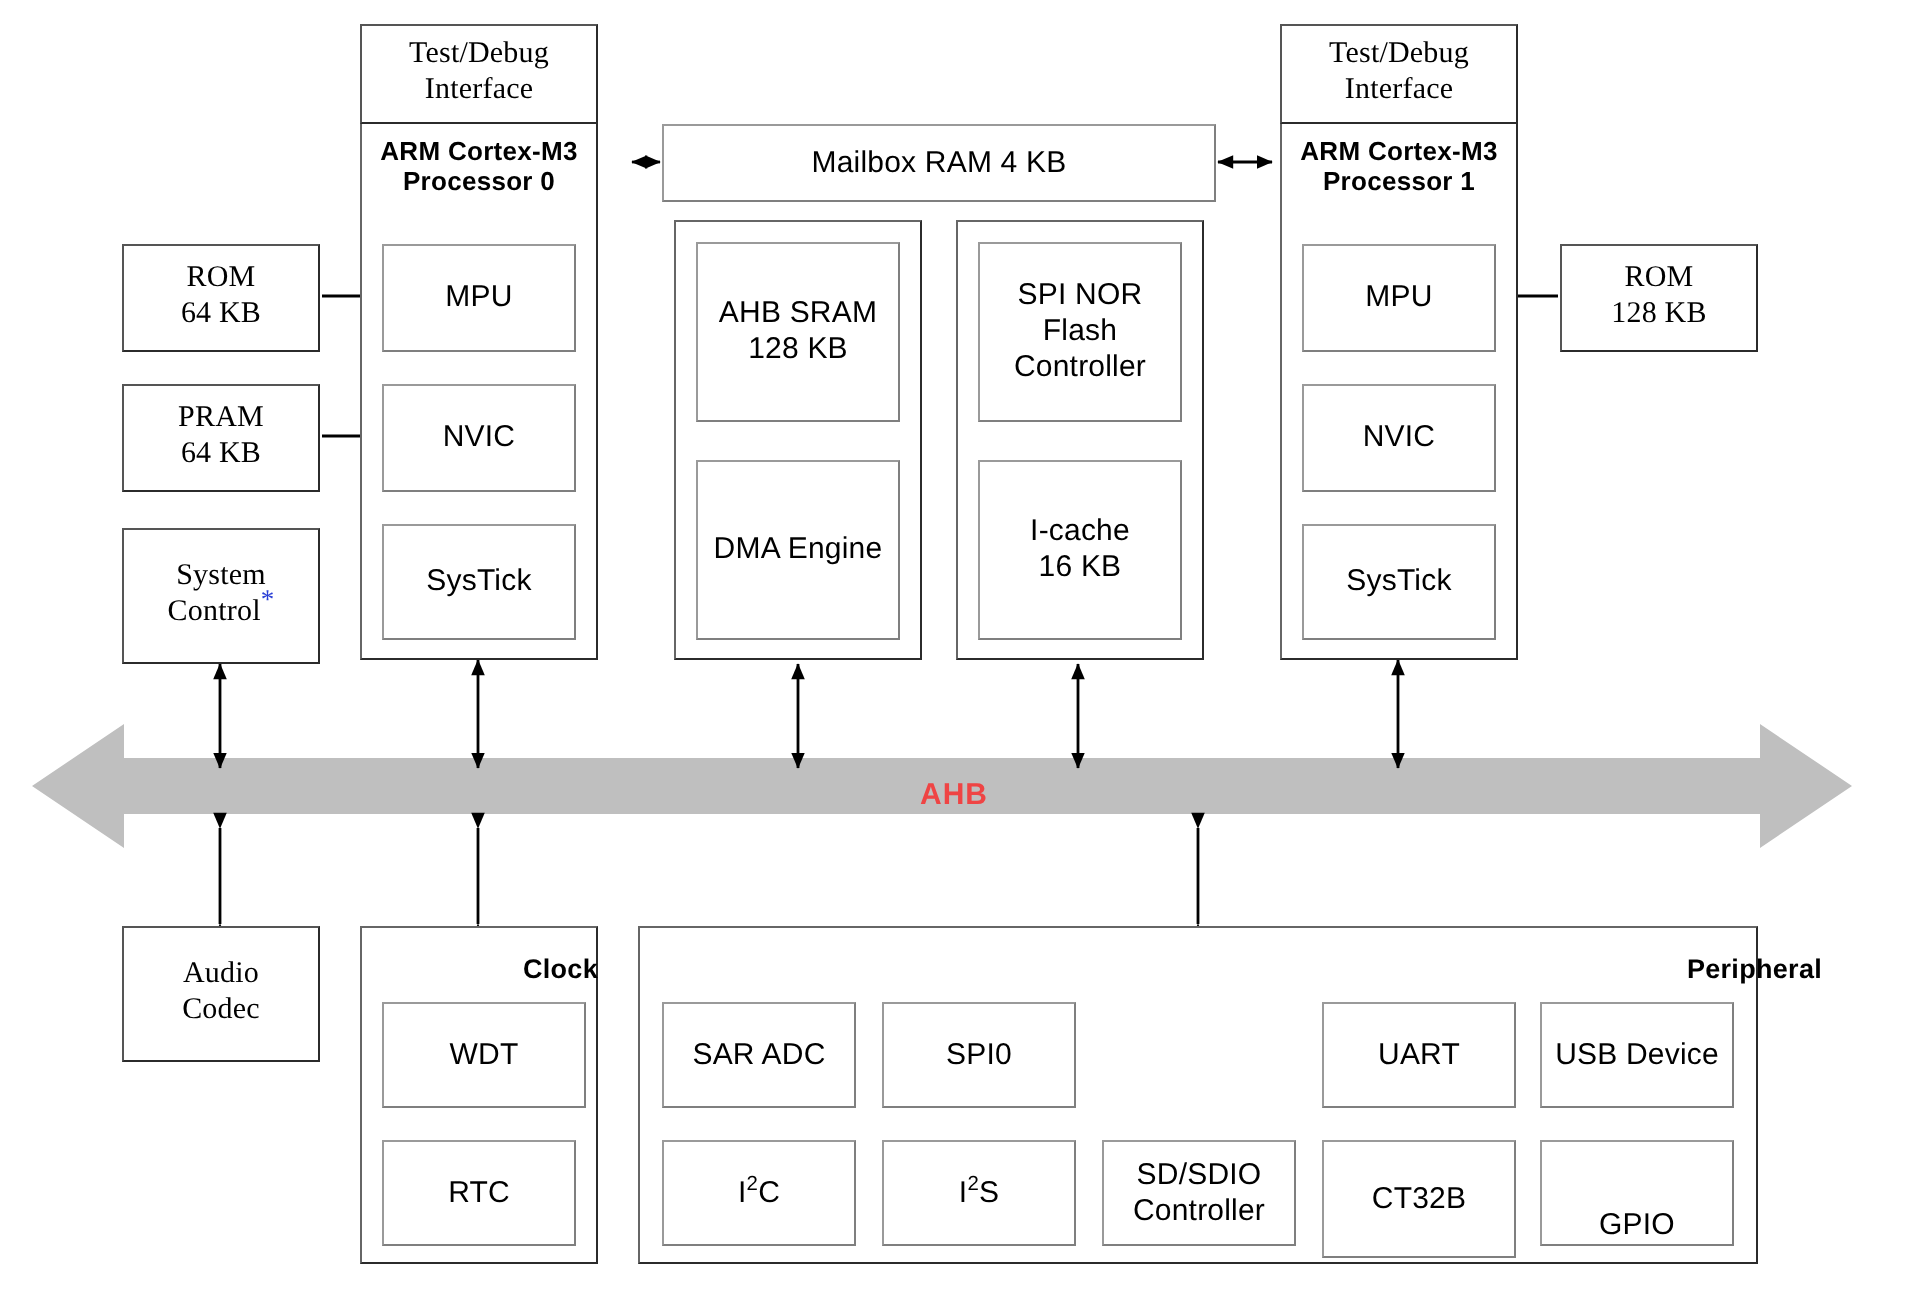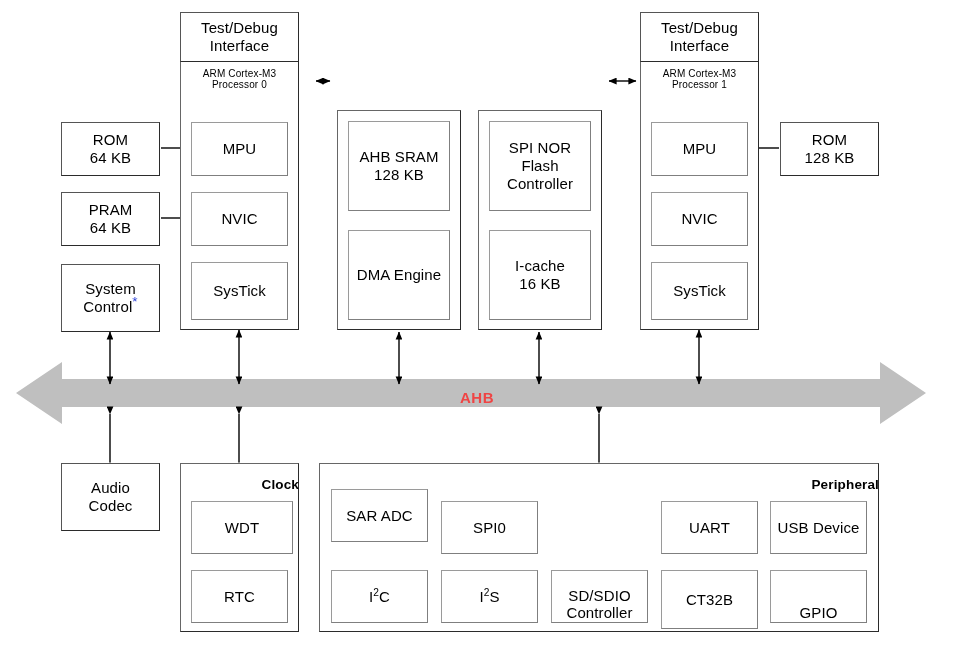--- a/index.html
+++ b/index.html
@@ -28,23 +28,24 @@
     text-align:center;
     color:#000;
     font-size:15px;
     line-height:1.18;
     letter-spacing:0.1px;
   }
   .box.dark{
     border:1px solid #2b2b2b;
     border-top-color:#555;
     border-left-color:#555;
+    font-family:Liberation Serif, serif;
   }
   .box .lbl{display:block;padding:0 4px;}
-  .bold{font-weight:normal;font-size:10px;letter-spacing:0.15px;}
+  .bold{font-weight:bold;font-size:13px;letter-spacing:0.15px;}
   .sup{font-size:0.68em;vertical-align:super;line-height:0;}
   .star{color:#2a3fd6;font-size:0.9em;vertical-align:super;line-height:0;}
 
   
   .group{
     position:absolute;
     box-sizing:border-box;
     border:1px solid #2b2b2b;
     border-top-color:#666;
     border-left-color:#666;
@@ -199,20 +200,23 @@
     <span class="lbl">SysTick</span>
   </div>
 
   <div class="box dark" style="left:780px;top:122px;width:99px;height:54px;">
     <span class="lbl">
       <span>ROM</span><br>
       <span>128 KB</span>
     </span>
   </div>
 
+  <div class="box" style="left:331px;top:62px;width:277px;height:39px;">
+    <span class="lbl">Mailbox RAM 4 KB</span>
+  </div>
 
   <div class="group" style="left:337px;top:110px;width:124px;height:220px;"></div>
   <div class="box" style="left:348px;top:121px;width:102px;height:90px;">
     <span class="lbl">
       <span>AHB SRAM</span><br>
       <span>128 KB</span>
     </span>
   </div>
   <div class="box" style="left:348px;top:230px;width:102px;height:90px;">
     <span class="lbl">DMA Engine</span>
@@ -236,23 +240,23 @@
   <div class="group" style="left:180px;top:463px;width:119px;height:169px;"></div>
   <div class="group-title" style="left:180px;top:477px;width:119px;">Clock</div>
   <div class="box" style="left:191px;top:501px;width:102px;height:53px;">
     <span class="lbl">WDT</span>
   </div>
   <div class="box" style="left:191px;top:570px;width:97px;height:53px;">
     <span class="lbl">RTC</span>
   </div>
 
   <div class="group" style="left:319px;top:463px;width:560px;height:169px;"></div>
-  <div class="group-title" style="left:319px;top:477px;width:560px;">Peripheral</div>
-
-  <div class="box" style="left:331px;top:489px;width:97px;height:53px;">
+  <div class="group-title" style="left:319px;top:477px;width:560px;padding-left:32px;">Peripheral</div>
+
+  <div class="box" style="left:331px;top:501px;width:97px;height:53px;">
     <span class="lbl">SAR ADC</span>
   </div>
   <div class="box" style="left:441px;top:501px;width:97px;height:53px;">
     <span class="lbl">SPI0</span>
   </div>
   <div class="box" style="left:661px;top:501px;width:97px;height:53px;">
     <span class="lbl">UART</span>
   </div>
   <div class="box" style="left:770px;top:501px;width:97px;height:53px;">
     <span class="lbl">USB Device</span>
@@ -261,21 +265,21 @@
   <div class="box" style="left:331px;top:570px;width:97px;height:53px;">
     <span class="lbl">
       <span>I</span><span class="sup">2</span><span>C</span>
     </span>
   </div>
   <div class="box" style="left:441px;top:570px;width:97px;height:53px;">
     <span class="lbl">
       <span>I</span><span class="sup">2</span><span>S</span>
     </span>
   </div>
-  <div class="box" style="left:551px;top:570px;width:97px;height:53px;align-items:flex-end;">
+  <div class="box" style="left:551px;top:570px;width:97px;height:53px;">
     <span class="lbl">
       <span>SD/SDIO</span><br>
       <span>Controller</span>
     </span>
   </div>
   <div class="box" style="left:661px;top:570px;width:97px;height:59px;">
     <span class="lbl">CT32B</span>
   </div>
   <div class="box" style="left:770px;top:570px;width:97px;height:53px;align-items:flex-end;">
     <span class="lbl">GPIO</span>

